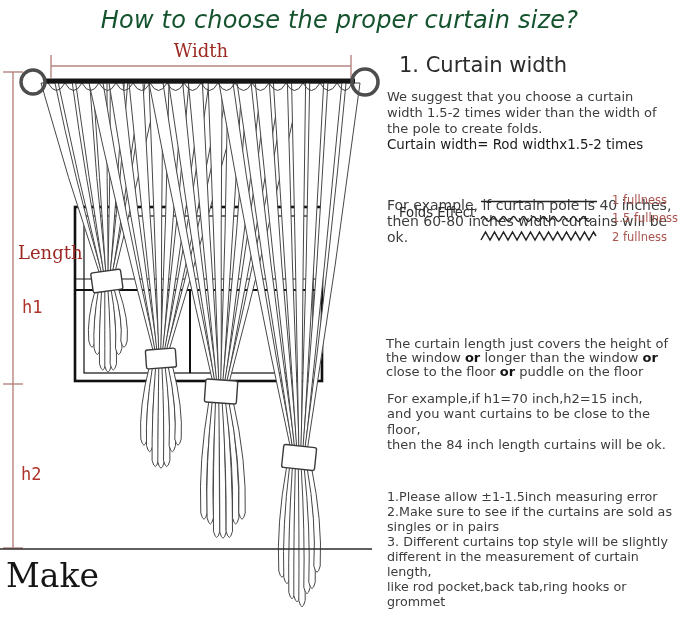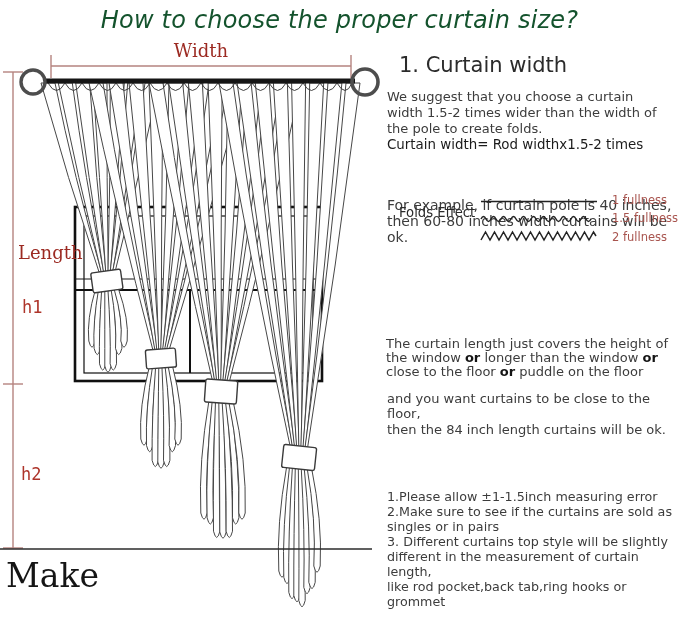--- a/index.html
+++ b/index.html
@@ -179,20 +179,21 @@
     </svg>
     <svg id="fl3" class="abs fold-line" width="124" height="16">
       <path class="fold-path" stroke-width="1.1" d="M2,11 L6.5,3 L11,11 L15.5,3 L20,11 L24.5,3 L29,11 L33.5,3 L38,11 L42.5,3 L47,11 L51.5,3 L56,11 L60.5,3 L65,11 L69.5,3 L74,11 L78.5,3 L83,11 L87.5,3 L92,11 L96.5,3 L101,11 L105.5,3 L110,11 L114.5,3 L117,7"></path>
     </svg>
     <span id="fc1" class="abs fold-cap">1 fullness</span>
     <span id="fc2" class="abs fold-cap">1.5 fullness</span>
     <span id="fc3" class="abs fold-cap">2 fullness</span>
 
     <div id="sec2-p2" class="abs"><span>The curtain length just covers the height of the window </span><span class="b">or</span><span> longer than the window </span><span class="b">or</span><span> close to the floor </span><span class="b">or</span><span> puddle on the floor</span></div>
     <div id="sec2-p3" class="abs">
+      <div>For example,if h1=70 inch,h2=15 inch,</div>
       <div>and you want curtains to be close to the floor,</div>
       <div>then the 84 inch length curtains will be ok.</div>
     </div>
 
     <div id="note-list" class="abs">
       <div>1.Please allow ±1-1.5inch measuring error</div>
       <div>2.Make sure to see if the curtains are sold as</div>
       <div>singles or in pairs</div>
       <div>3. Different curtains top style will be slightly</div>
       <div>different in the measurement of curtain length,</div>

